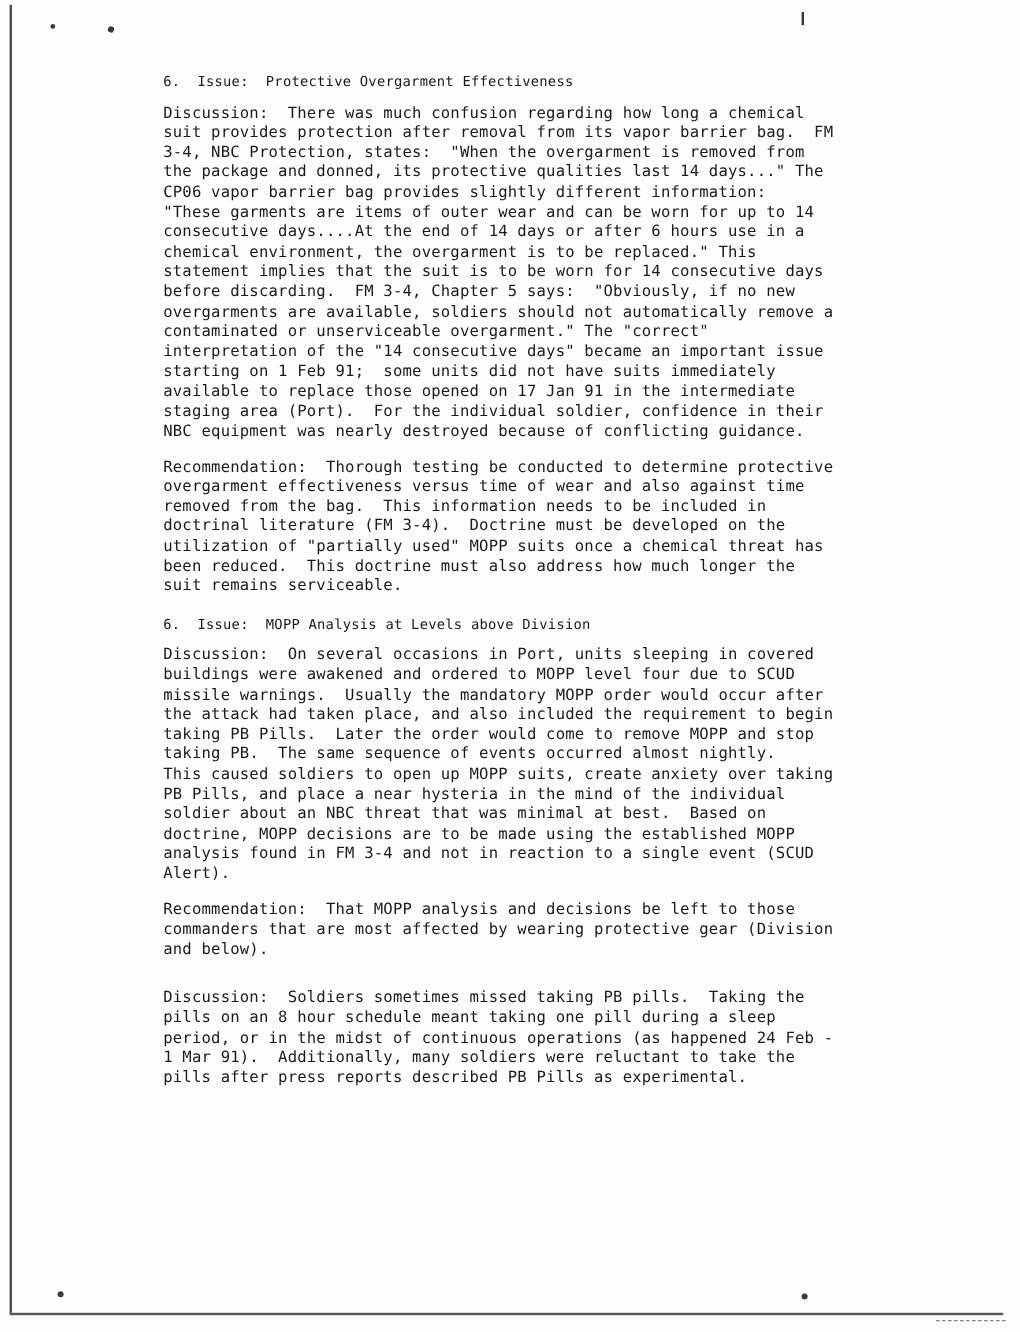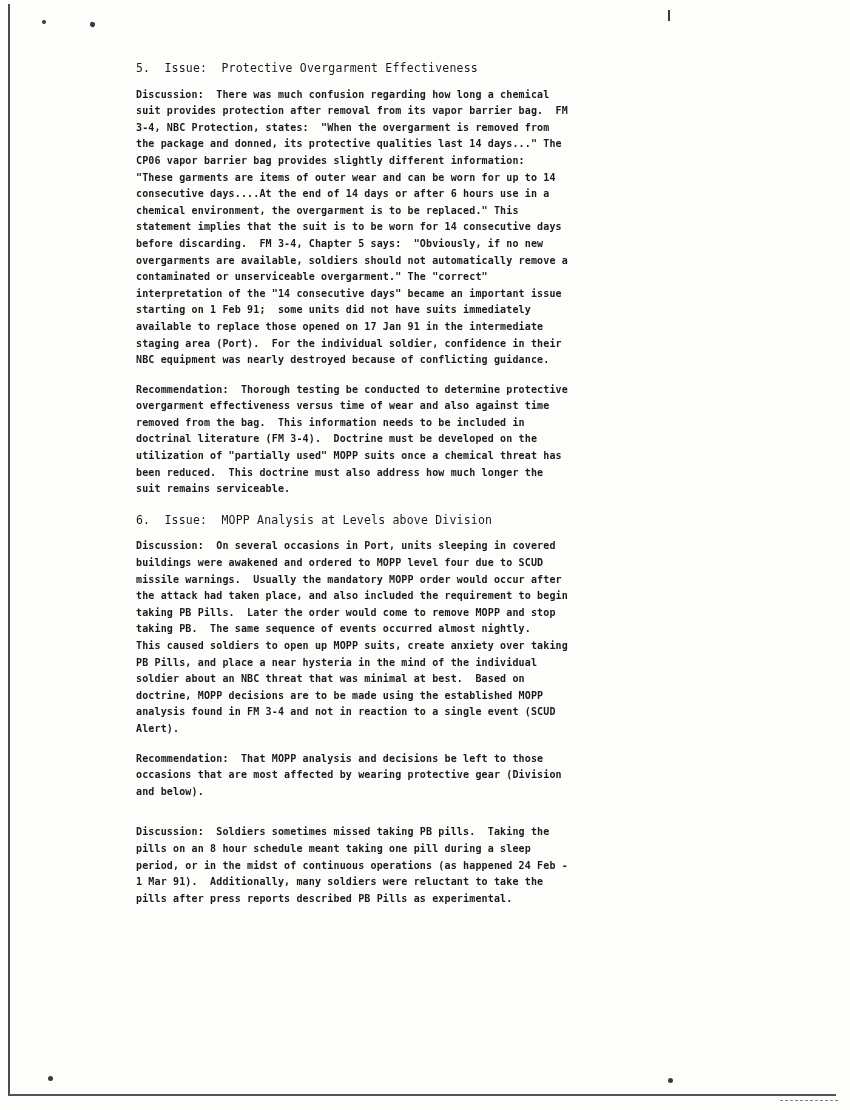--- a/index.html
+++ b/index.html
@@ -69,47 +69,46 @@
   }
   .sec { margin: 0 0 14px 0; }
   .sec-head {
     font-size: 11.5px;
     line-height: 16.6px;
     letter-spacing: .2px;
     white-space: pre-wrap;
     margin: 0;
   }
   .para {
-    font-size: 10px;
+    font-size: 13px;
     line-height: 16.6px;
     letter-spacing: .15px;
     white-space: pre-wrap;
     margin: 0 0 13px 0;
-    font-weight: bold;
   }
   .gap { height: 10px; }
 </style>
 </head>
 <body>
 
 <div class="page">
 
   <div class="edge-left"></div>
   <div class="edge-bottom"></div>
   <div class="edge-bottom-dash"></div>
   <div class="speck s1"></div>
   <div class="speck s2"></div>
   <div class="speck s3"></div>
   <div class="speck s4"></div>
   <div class="speck s5"></div>
 
   <div class="content">
 
     <div class="sec">
-      <p class="sec-head">5.  Issue:  Protective Overgarment Effectiveness</p>
+      <p class="sec-head">6.  Issue:  Protective Overgarment Effectiveness</p>
       <div class="gap"></div>
       <p class="para">Discussion:  There was much confusion regarding how long a chemical
 suit provides protection after removal from its vapor barrier bag.  FM
 3-4, NBC Protection, states:  "When the overgarment is removed from
 the package and donned, its protective qualities last 14 days..." The
 CP06 vapor barrier bag provides slightly different information:
 "These garments are items of outer wear and can be worn for up to 14
 consecutive days....At the end of 14 days or after 6 hours use in a
 chemical environment, the overgarment is to be replaced." This
 statement implies that the suit is to be worn for 14 consecutive days
@@ -139,21 +138,21 @@
 the attack had taken place, and also included the requirement to begin
 taking PB Pills.  Later the order would come to remove MOPP and stop
 taking PB.  The same sequence of events occurred almost nightly.
 This caused soldiers to open up MOPP suits, create anxiety over taking
 PB Pills, and place a near hysteria in the mind of the individual
 soldier about an NBC threat that was minimal at best.  Based on
 doctrine, MOPP decisions are to be made using the established MOPP
 analysis found in FM 3-4 and not in reaction to a single event (SCUD
 Alert).</p>
       <p class="para">Recommendation:  That MOPP analysis and decisions be left to those
-occasions that are most affected by wearing protective gear (Division
+commanders that are most affected by wearing protective gear (Division
 and below).</p>
     </div>
 
     <div class="sec">
       <div class="gap"></div>
       <p class="para">Discussion:  Soldiers sometimes missed taking PB pills.  Taking the
 pills on an 8 hour schedule meant taking one pill during a sleep
 period, or in the midst of continuous operations (as happened 24 Feb -
 1 Mar 91).  Additionally, many soldiers were reluctant to take the
 pills after press reports described PB Pills as experimental.</p>

